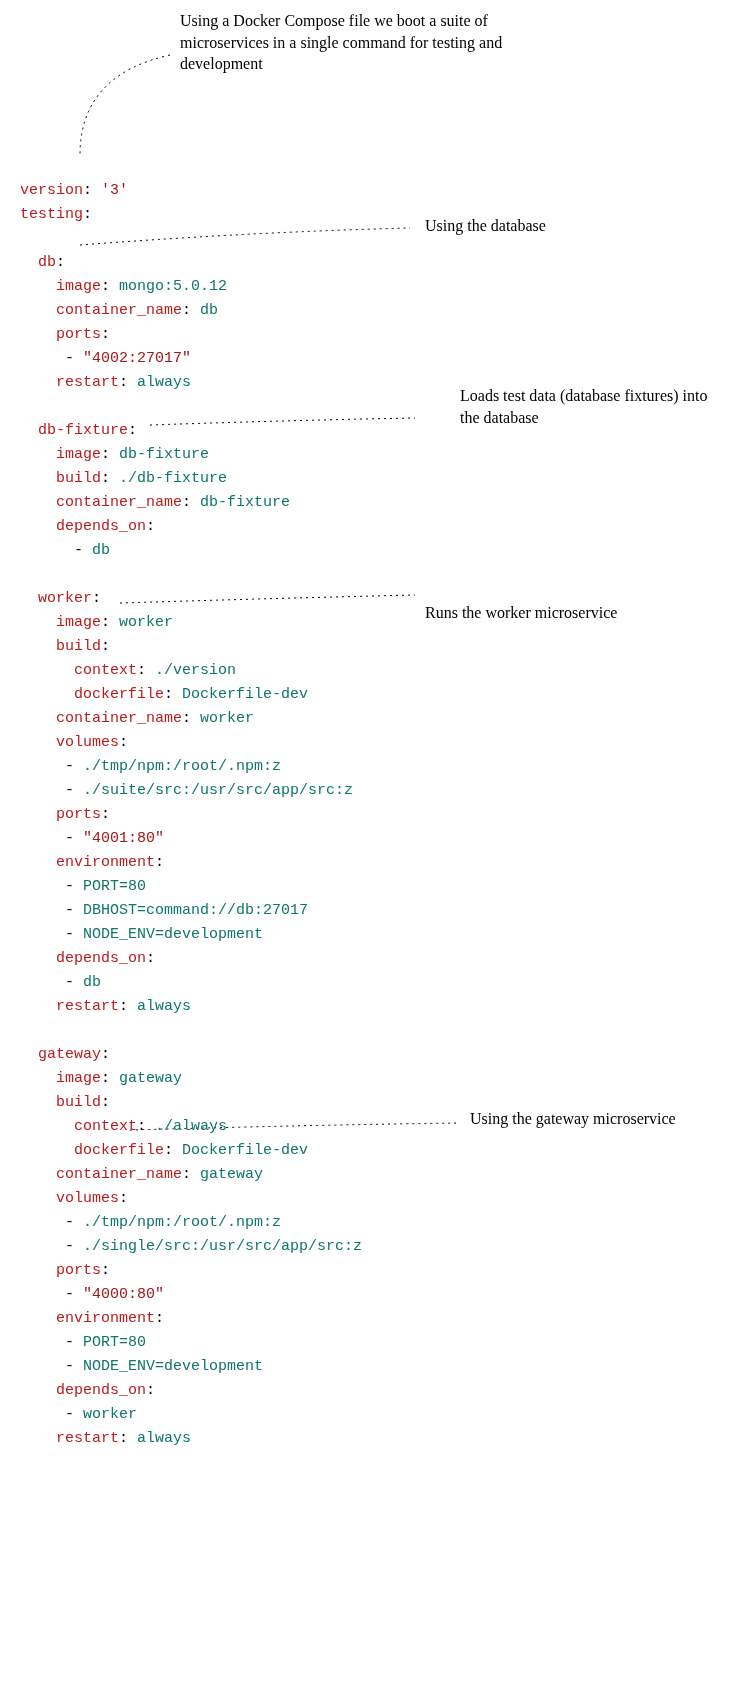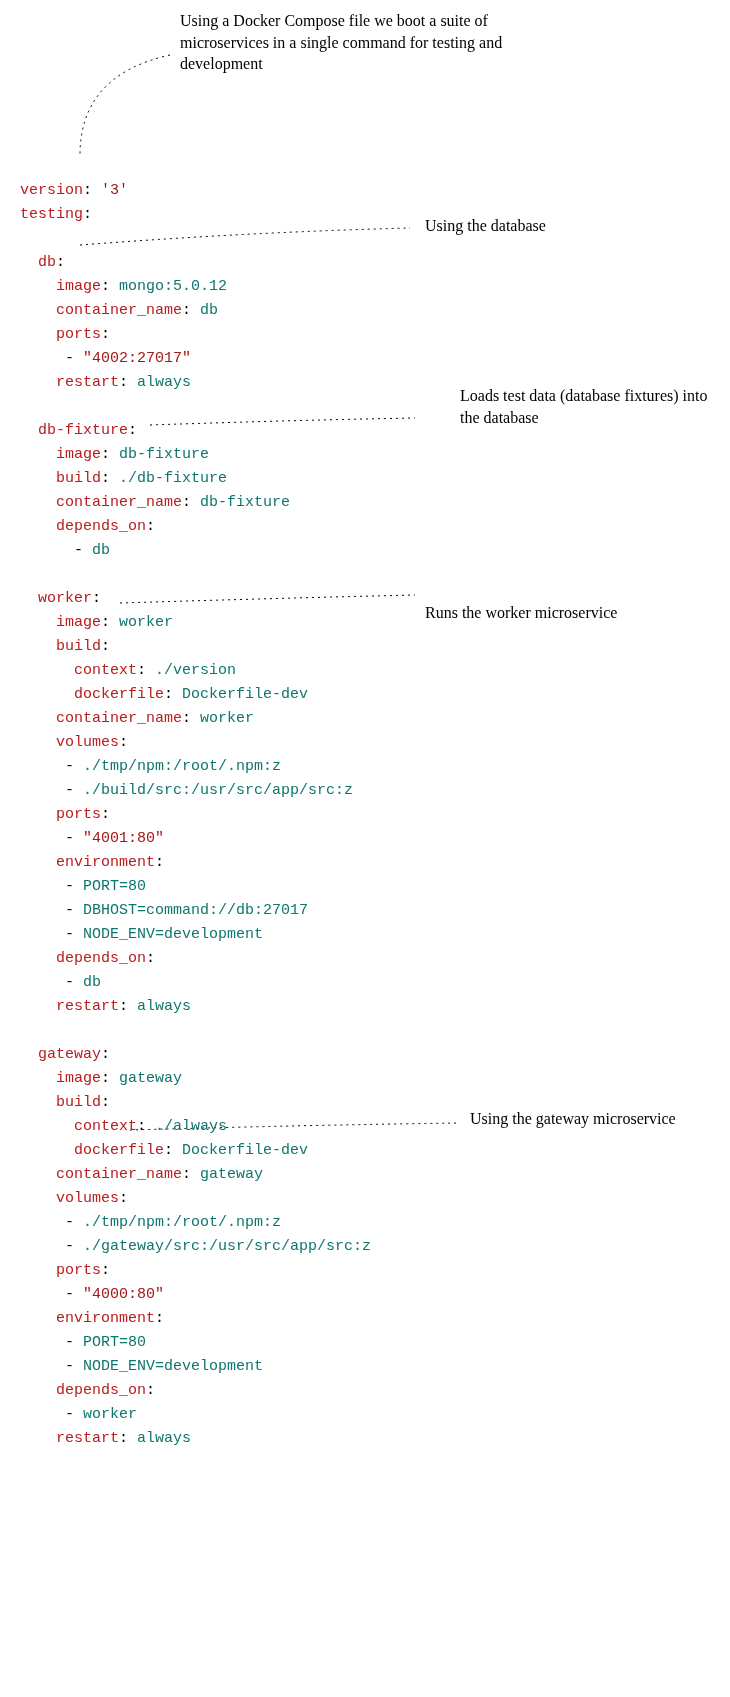--- a/index.html
+++ b/index.html
@@ -75,40 +75,40 @@
       - <span class="val">db</span>
 
   <span class="key">worker</span>:
     <span class="key">image</span>: <span class="val">worker</span>
     <span class="key">build</span>:
       <span class="key">context</span>: <span class="val">./version</span>
       <span class="key">dockerfile</span>: <span class="val">Dockerfile-dev</span>
     <span class="key">container_name</span>: <span class="val">worker</span>
     <span class="key">volumes</span>:
      - <span class="val">./tmp/npm:/root/.npm:z</span>
-     - <span class="val">./build/src:/usr/src/app/src:z</span>
+     - <span class="val">./suite/src:/usr/src/app/src:z</span>
     <span class="key">ports</span>:
      - <span class="str">"4001:80"</span>
     <span class="key">environment</span>:
      - <span class="val">PORT=80</span>
      - <span class="val">DBHOST=command://db:27017</span>
      - <span class="val">NODE_ENV=development</span>
     <span class="key">depends_on</span>:
      - <span class="val">db</span>
     <span class="key">restart</span>: <span class="val">always</span>
 
   <span class="key">gateway</span>:
     <span class="key">image</span>: <span class="val">gateway</span>
     <span class="key">build</span>:
       <span class="key">context</span>: <span class="val">./always</span>
       <span class="key">dockerfile</span>: <span class="val">Dockerfile-dev</span>
     <span class="key">container_name</span>: <span class="val">gateway</span>
     <span class="key">volumes</span>:
      - <span class="val">./tmp/npm:/root/.npm:z</span>
-     - <span class="val">./gateway/src:/usr/src/app/src:z</span>
+     - <span class="val">./single/src:/usr/src/app/src:z</span>
     <span class="key">ports</span>:
      - <span class="str">"4000:80"</span>
     <span class="key">environment</span>:
      - <span class="val">PORT=80</span>
      - <span class="val">NODE_ENV=development</span>
     <span class="key">depends_on</span>:
      - <span class="val">worker</span>
     <span class="key">restart</span>: <span class="val">always</span>
 </div>
 

